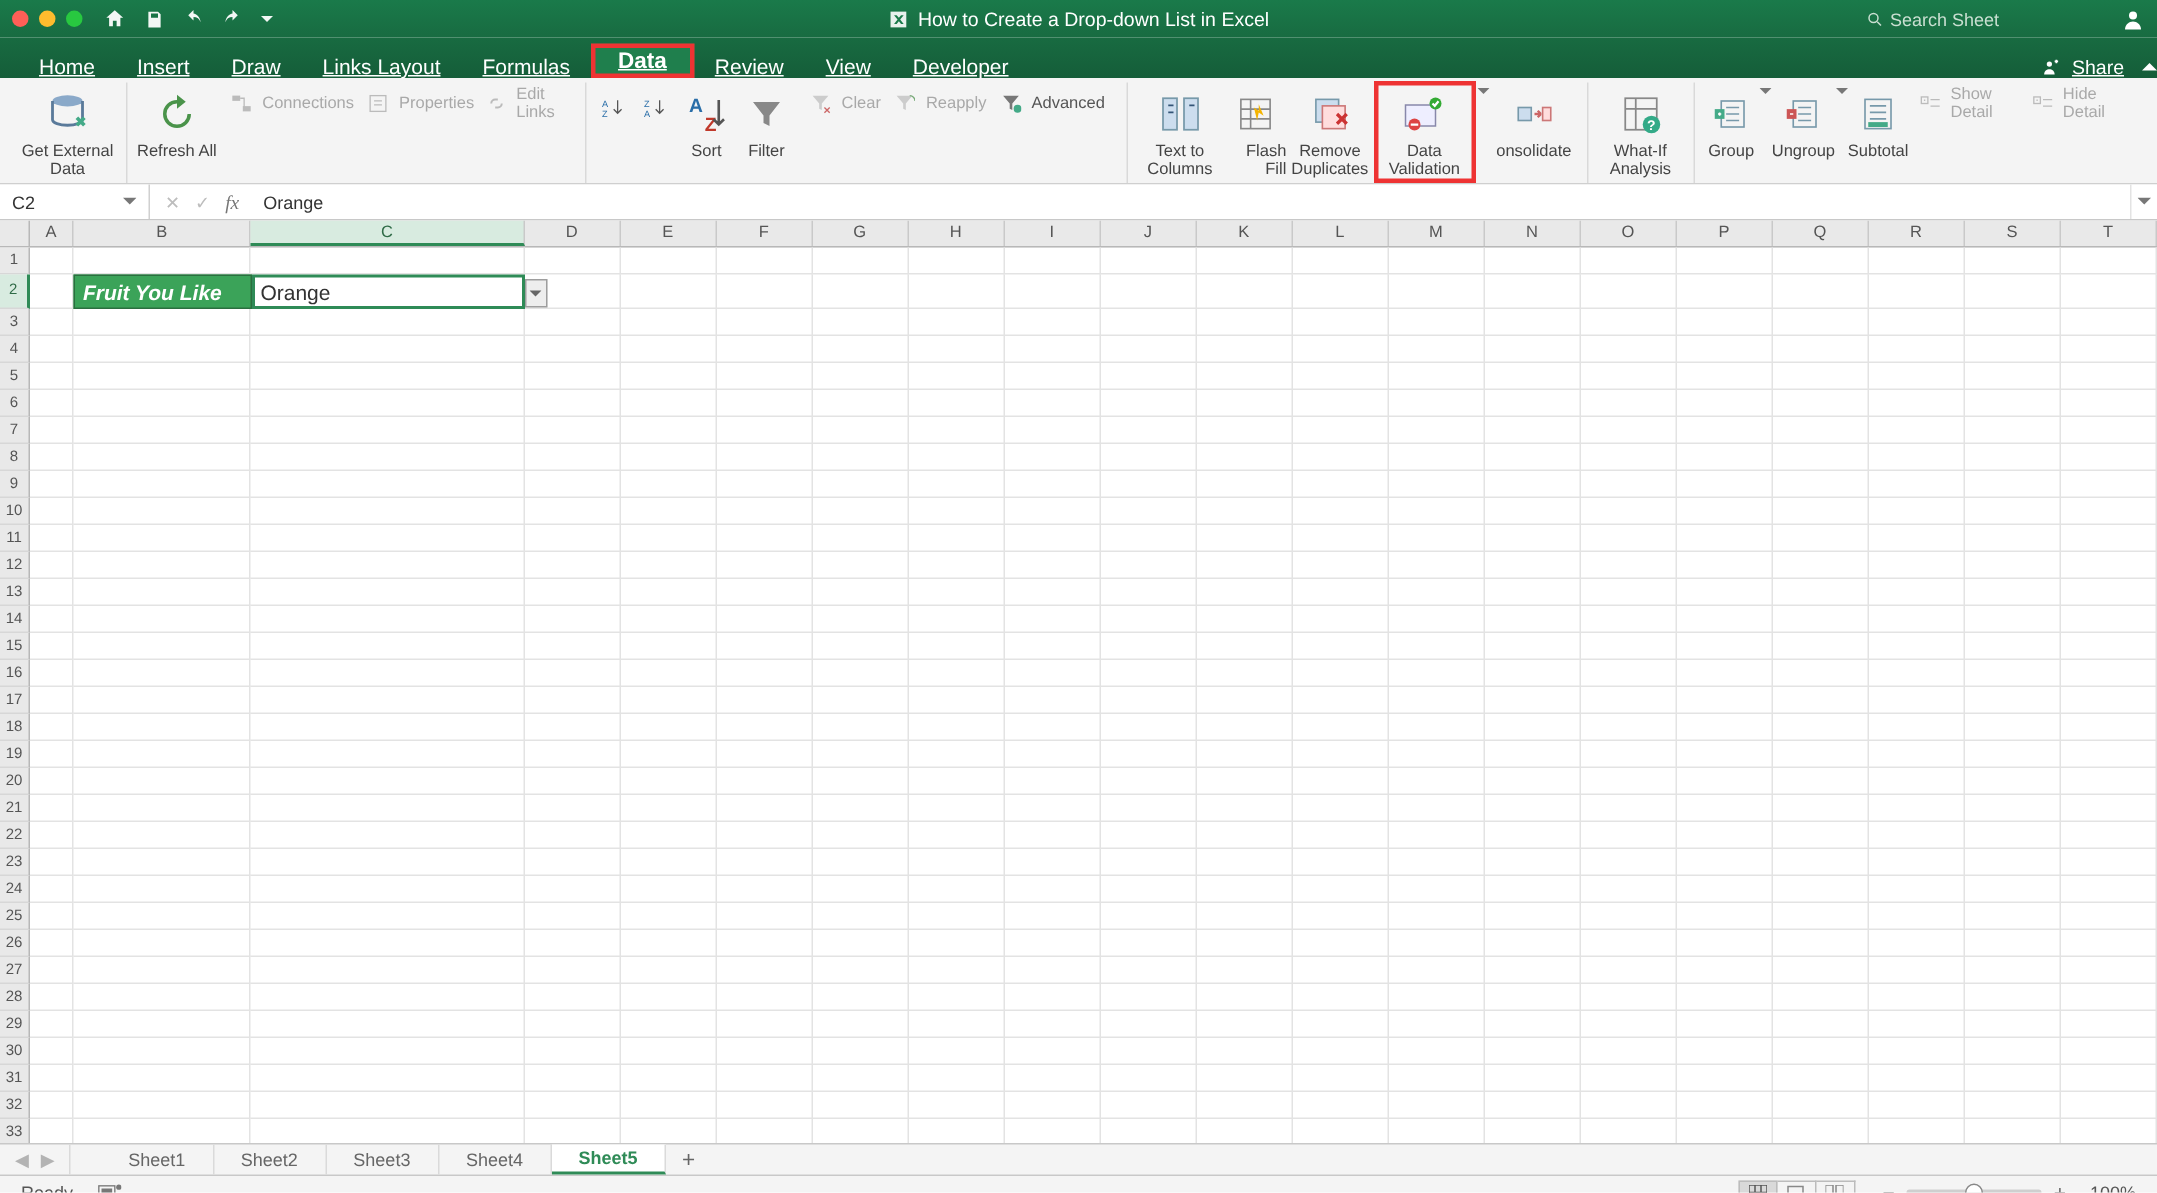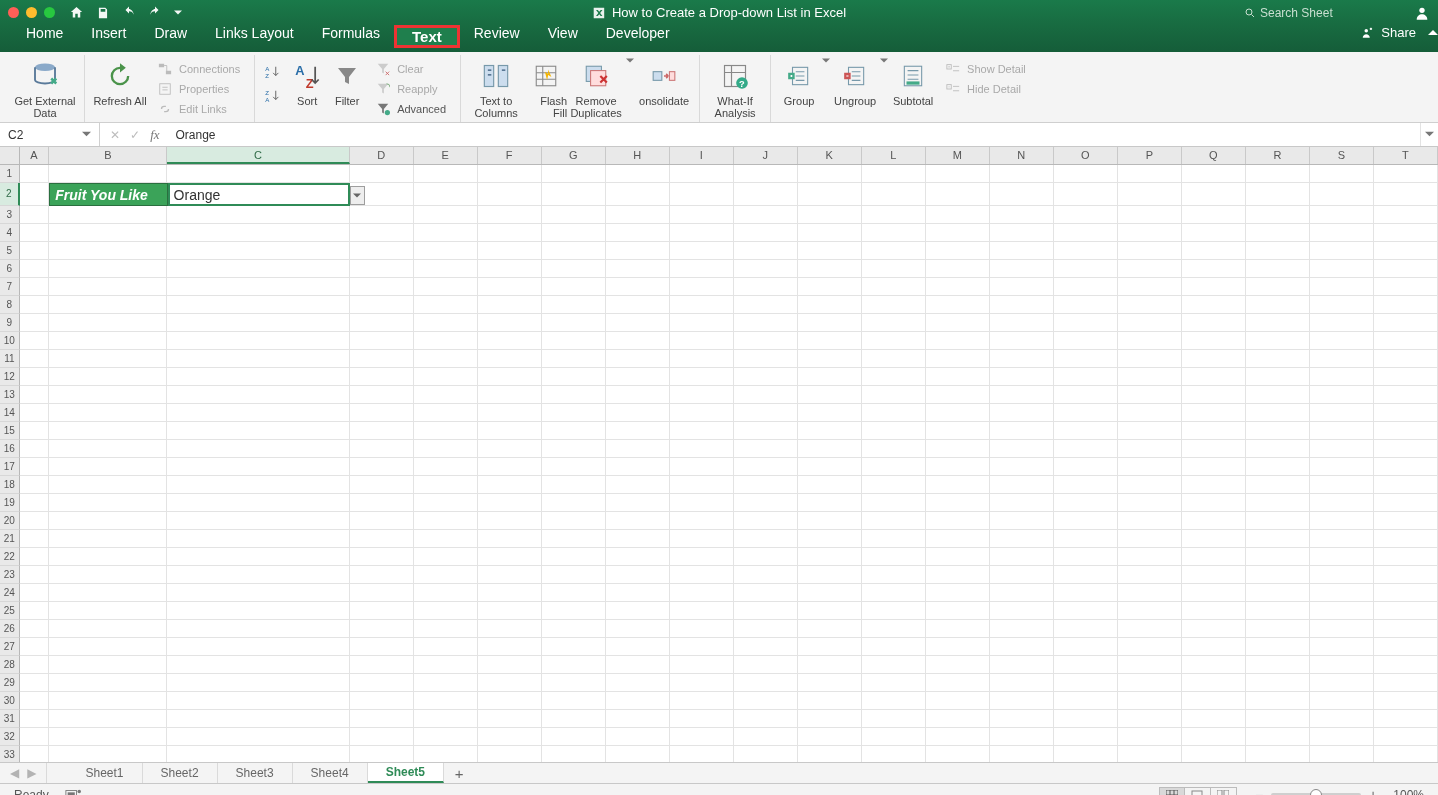--- a/index.html
+++ b/index.html
@@ -13,38 +13,38 @@
 .tl-min { background: #febc2e; }
 .tl-max { background: #28c840; }
 .qat { display: flex; gap: 12px; align-items: center; }
 .qat svg { fill: #fff; opacity: .95; }
 .title-center { position: absolute; left: 50%; transform: translateX(-50%); display: flex; align-items: center; gap: 6px; font-size: 13px; }
 .title-right { margin-left: auto; display: flex; align-items: center; gap: 10px; }
 .search-sheet { display: flex; align-items: center; gap: 4px; color: #c9dfd1; font-size: 12px; width: 160px; }
 .search-sheet svg { fill: #c9dfd1; }
 
 
-.menubar { height: 27px; background: linear-gradient(#186b41,#155d39); display: flex; align-items: flex-start; padding-left: 12px; color: #fff; }
+.menubar { height: 27px; background: linear-gradient(#186b41,#155d39); display: flex; align-items: flex-end; padding-left: 12px; color: #fff; text-decoration: underline; }
 .menutab { padding: 0 14px; display: flex; align-items: center; font-size: 14px; cursor: pointer; }
 .menutab.highlight { border: 3px solid #e33; background: #1f7f4d; font-weight: 600; font-size: 15px; padding: 0 15px; }
 .share-area { margin-left: auto; display: flex; align-items: center; gap: 6px; font-size: 13px; }
 .share-area .caret { margin-left: 6px; }
 
 
 .ribbon { height: 71px; background: #f4f4f4; border-bottom: 1px solid #cfcfcf; display: flex; align-items: stretch; padding: 3px 6px 0 6px; gap: 0; }
 .rgroup { display: flex; align-items: flex-start; padding: 2px 6px 2px 6px; border-right: 1px solid #d9d9d9; }
 .rgroup:last-child { border-right: none; }
 .rbtn-lg { display: flex; flex-direction: column; align-items: center; justify-content: flex-start; width: 58px; text-align: center; font-size: 11px; color: #444; gap: 2px; cursor: pointer; padding-top: 2px; }
 .rbtn-lg .ic { height: 34px; display: flex; align-items: center; justify-content: center; }
 .rbtn-lg span.lbl { line-height: 12px; }
 .rbtn-lg.wide { width: 66px; }
 .rbtn-sm { display: flex; align-items: center; gap: 6px; font-size: 11px; color: #555; height: 20px; padding: 0 4px; cursor: pointer; }
 .rbtn-sm.dis { color: #a9a9a9; }
 .rbtn-sm .sic { width: 16px; height: 16px; display: flex; align-items: center; justify-content: center; }
-.stack { display: flex; flex-direction: column; justify-content: space-around; padding: 2px 4px; }
+.stack { display: flex; justify-content: space-around; padding: 2px 4px; }
 .highlight-box { border: 3px solid #e33; padding: 0 2px; margin: -3px 0; }
 .caret-sm { width: 10px; display: flex; align-items: center; justify-content: center; }
 .caret-sm svg { fill: #777; }
 
 
 .fbar { height: 24px; border-bottom: 1px solid #c8c8c8; display: flex; align-items: center; background: #fff; }
 .namebox { width: 100px; height: 100%; border-right: 1px solid #d0d0d0; display: flex; align-items: center; padding: 0 8px; font-size: 12px; }
 .namebox .dd { margin-left: auto; }
 .fb-icons { display: flex; align-items: center; gap: 10px; padding: 0 10px; color: #bdbdbd; }
 .fb-fx { font-style: italic; font-family: "Times New Roman", serif; color: #777; font-size: 13px; }
@@ -166,21 +166,21 @@
       </span>
   </div>
 </div>
 
 <div class="menubar">
   <div class="menutab">Home</div>
   <div class="menutab">Insert</div>
   <div class="menutab">Draw</div>
   <div class="menutab">Links Layout</div>
   <div class="menutab">Formulas</div>
-  <div class="menutab highlight">Text</div>
+  <div class="menutab highlight">Data</div>
   <div class="menutab">Review</div>
   <div class="menutab">View</div>
   <div class="menutab">Developer</div>
   <div class="share-area">
     <span>
         <svg width="14" height="14" viewBox="0 0 24 24" fill="#fff">
           <circle cx="9" cy="8" r="3"></circle>
           <path d="M3 20c0-4 3-6 6-6s6 2 6 6z"></path>
           <path d="M17 7v-4m-2 2h4" stroke="#fff" stroke-width="2"></path>
         </svg>
@@ -334,20 +334,34 @@
     </div>
     <div class="rbtn-lg">
       <div class="ic">
           <svg width="26" height="26" viewBox="0 0 24 24">
             <rect x="3" y="3" width="14" height="14" fill="#cde" stroke="#79a"></rect>
             <rect x="7" y="7" width="14" height="14" fill="#fdd" stroke="#c77"></rect>
             <path d="M16 12l6 6m0-6l-6 6" stroke="#c33" stroke-width="2"></path>
           </svg>
         </div>
       <span class="lbl">Remove Duplicates</span>
+    </div>
+    <div class="highlight-box" style="display:flex;">
+      <div class="rbtn-lg">
+        <div class="ic">
+            <svg width="30" height="26" viewBox="0 0 30 24">
+              <rect x="2" y="6" width="20" height="14" fill="#eef" stroke="#88a"></rect>
+              <circle cx="22" cy="5" r="4" fill="#3a3"></circle>
+              <path d="M20 5l1.5 1.5L24 3.5" stroke="#fff" fill="none" stroke-width="1.5"></path>
+              <circle cx="8" cy="19" r="4" fill="#d44"></circle>
+              <path d="M5.5 19h5" stroke="#fff" stroke-width="1.5"></path>
+            </svg>
+          </div>
+        <span class="lbl">Data Validation</span>
+      </div>
     </div>
     <div class="caret-sm">
         <svg width="8" height="8" viewBox="0 0 10 10">
           <path d="M0 2l5 5 5-5z"></path>
         </svg>
       </div>
     <div class="rbtn-lg">
       <div class="ic">
           <svg width="26" height="26" viewBox="0 0 24 24">
             <rect x="2" y="8" width="8" height="8" fill="#cde" stroke="#79a"></rect>

